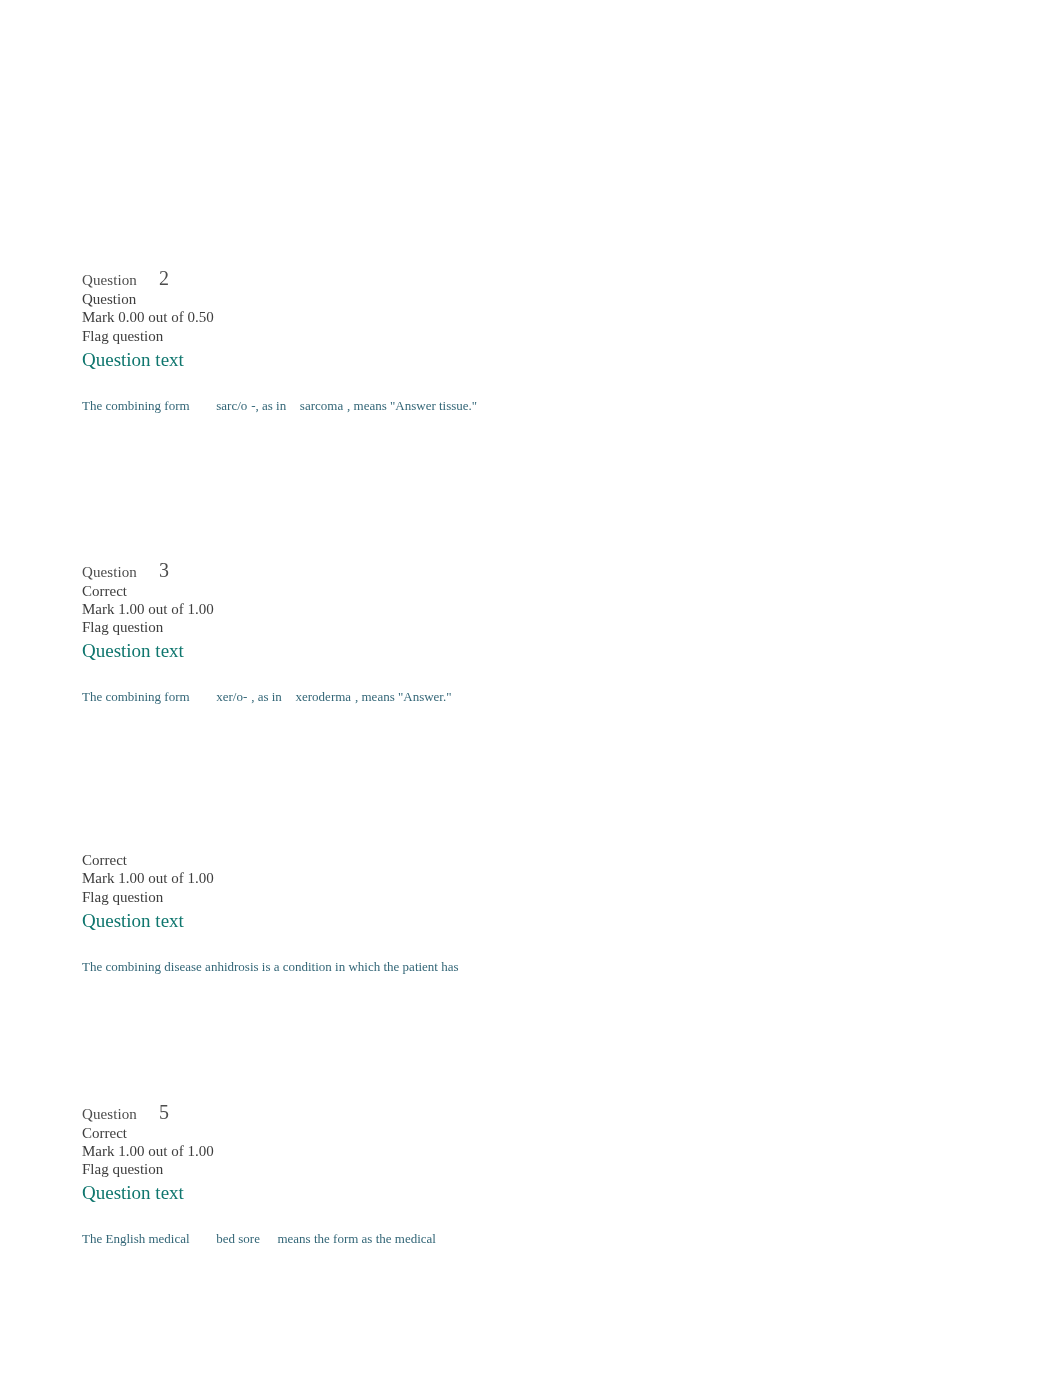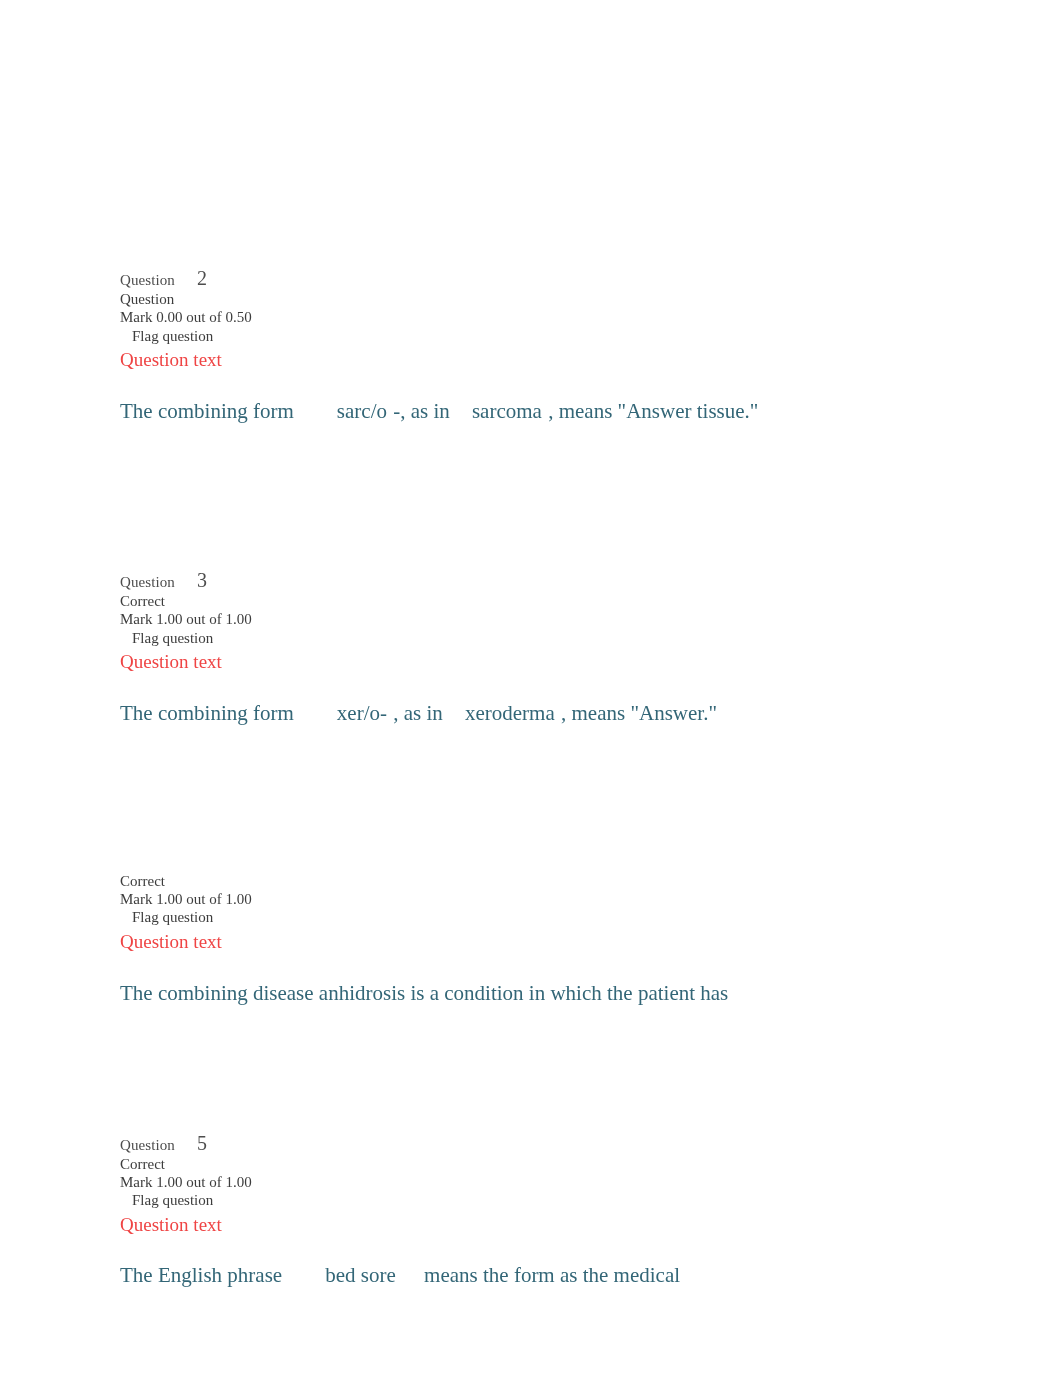--- a/index.html
+++ b/index.html
@@ -15,21 +15,21 @@
     color: #333333;
     overflow: hidden;
     position: relative;
   }
 
   .page {
     position: relative;
     width: 1062px;
     height: 1377px;
     box-sizing: border-box;
-    padding-left: 120px;
+    padding-left: 82px;
     padding-top: 268px;
   }
 
   
   .question-block {
     position: relative;
     width: 880px;
   }
 
   .q-info {
@@ -58,35 +58,34 @@
   .q-flag {
     display: block;
     font-size: 15px;
     color: #3d3d3d;
     line-height: 18.3px;
     white-space: nowrap;
   }
 
   .q-flag {
     cursor: pointer;
-    margin-left: 12px;
   }
 
   .q-text-heading {
     display: block;
     font-size: 19px;
-    color: #ef4444;
+    color: #0f766e;
     line-height: 1.25;
     margin-top: 3px;
     white-space: nowrap;
   }
 
   .q-body {
     display: block;
-    font-size: 21px;
+    font-size: 13px;
     color: #336677;
     line-height: 1.3;
     margin-top: 26px;
     white-space: nowrap;
   }
 
   .term {
     display: inline-block;
     margin: 0 0.30em 0 2.05em;
   }
@@ -160,17 +159,17 @@
     <div class="q-info">
       <div class="q-header">
         <span class="q-header-label">Question</span><span class="q-header-number">5</span>
       </div>
       <div class="q-state">Correct</div>
       <div class="q-grade">Mark 1.00 out of 1.00</div>
       <div class="q-flag">Flag question</div>
       <div class="q-text-heading">Question text</div>
     </div>
     <div class="q-body">
-      <span class="plain">The English phrase</span><span class="term">bed sore</span><span class="term-tight">means the form as the medical</span>
+      <span class="plain">The English medical</span><span class="term">bed sore</span><span class="term-tight">means the form as the medical</span>
     </div>
   </div>
 
 </div>
 
 </body></html>

